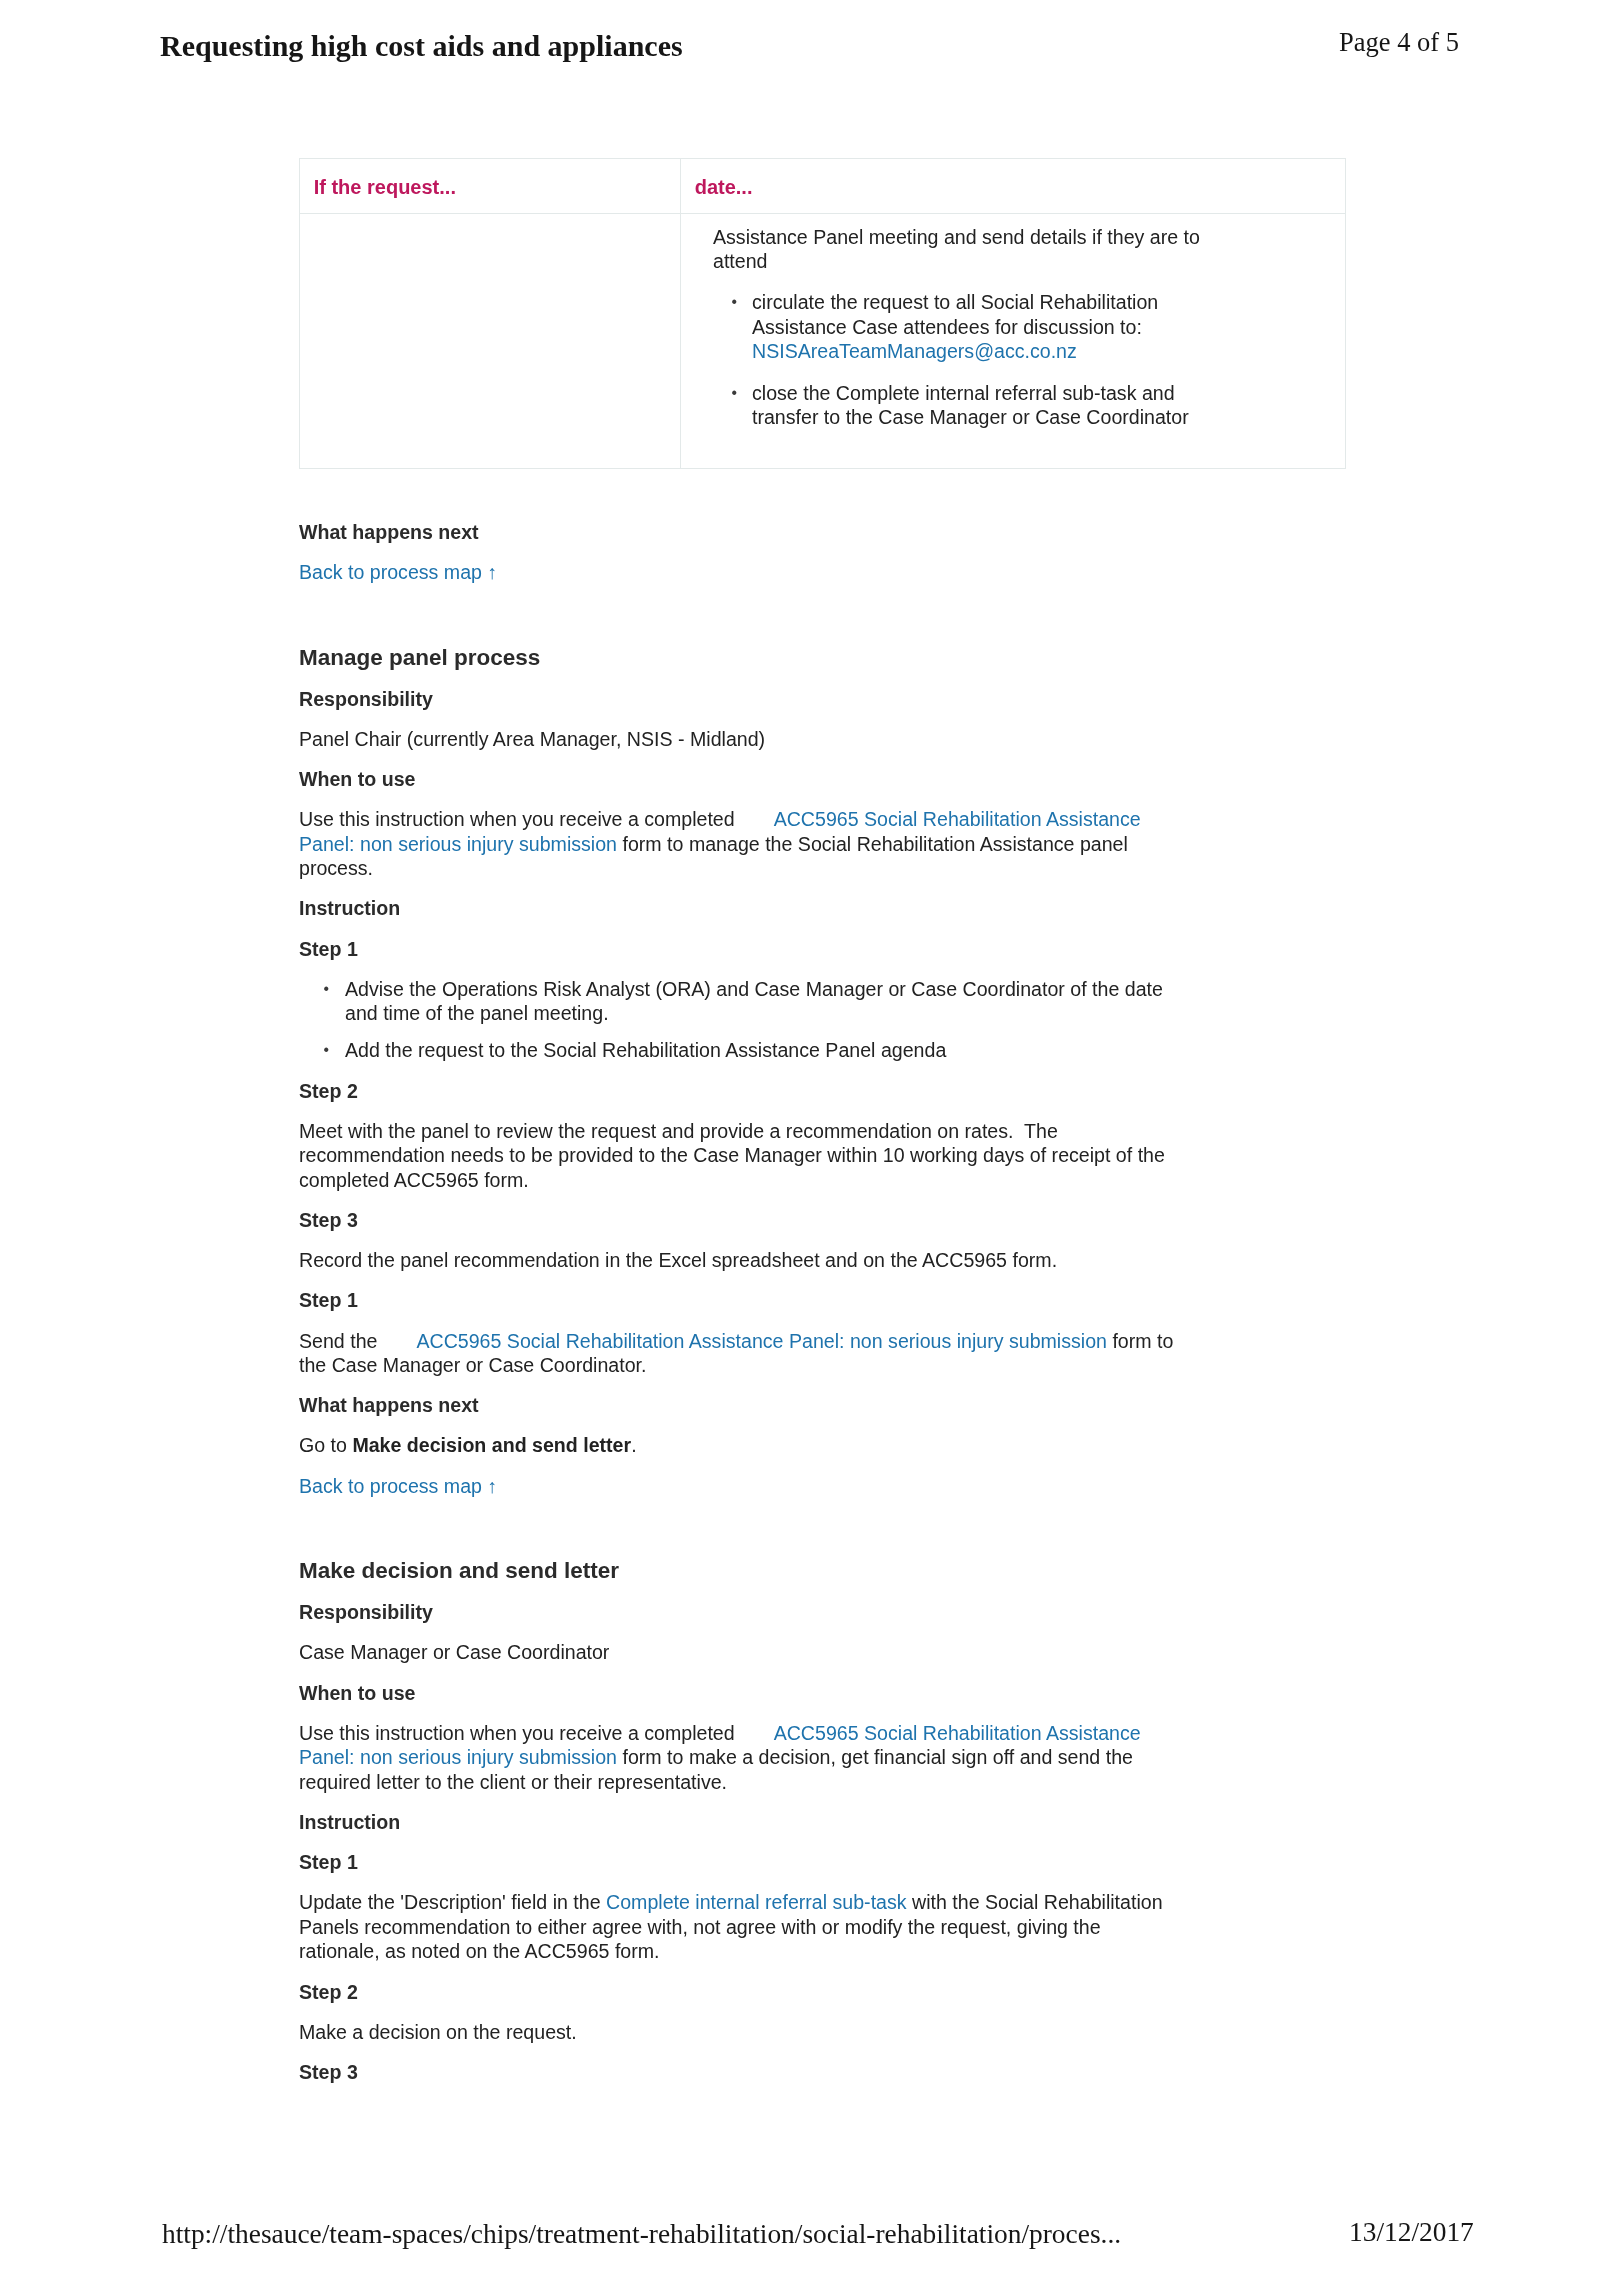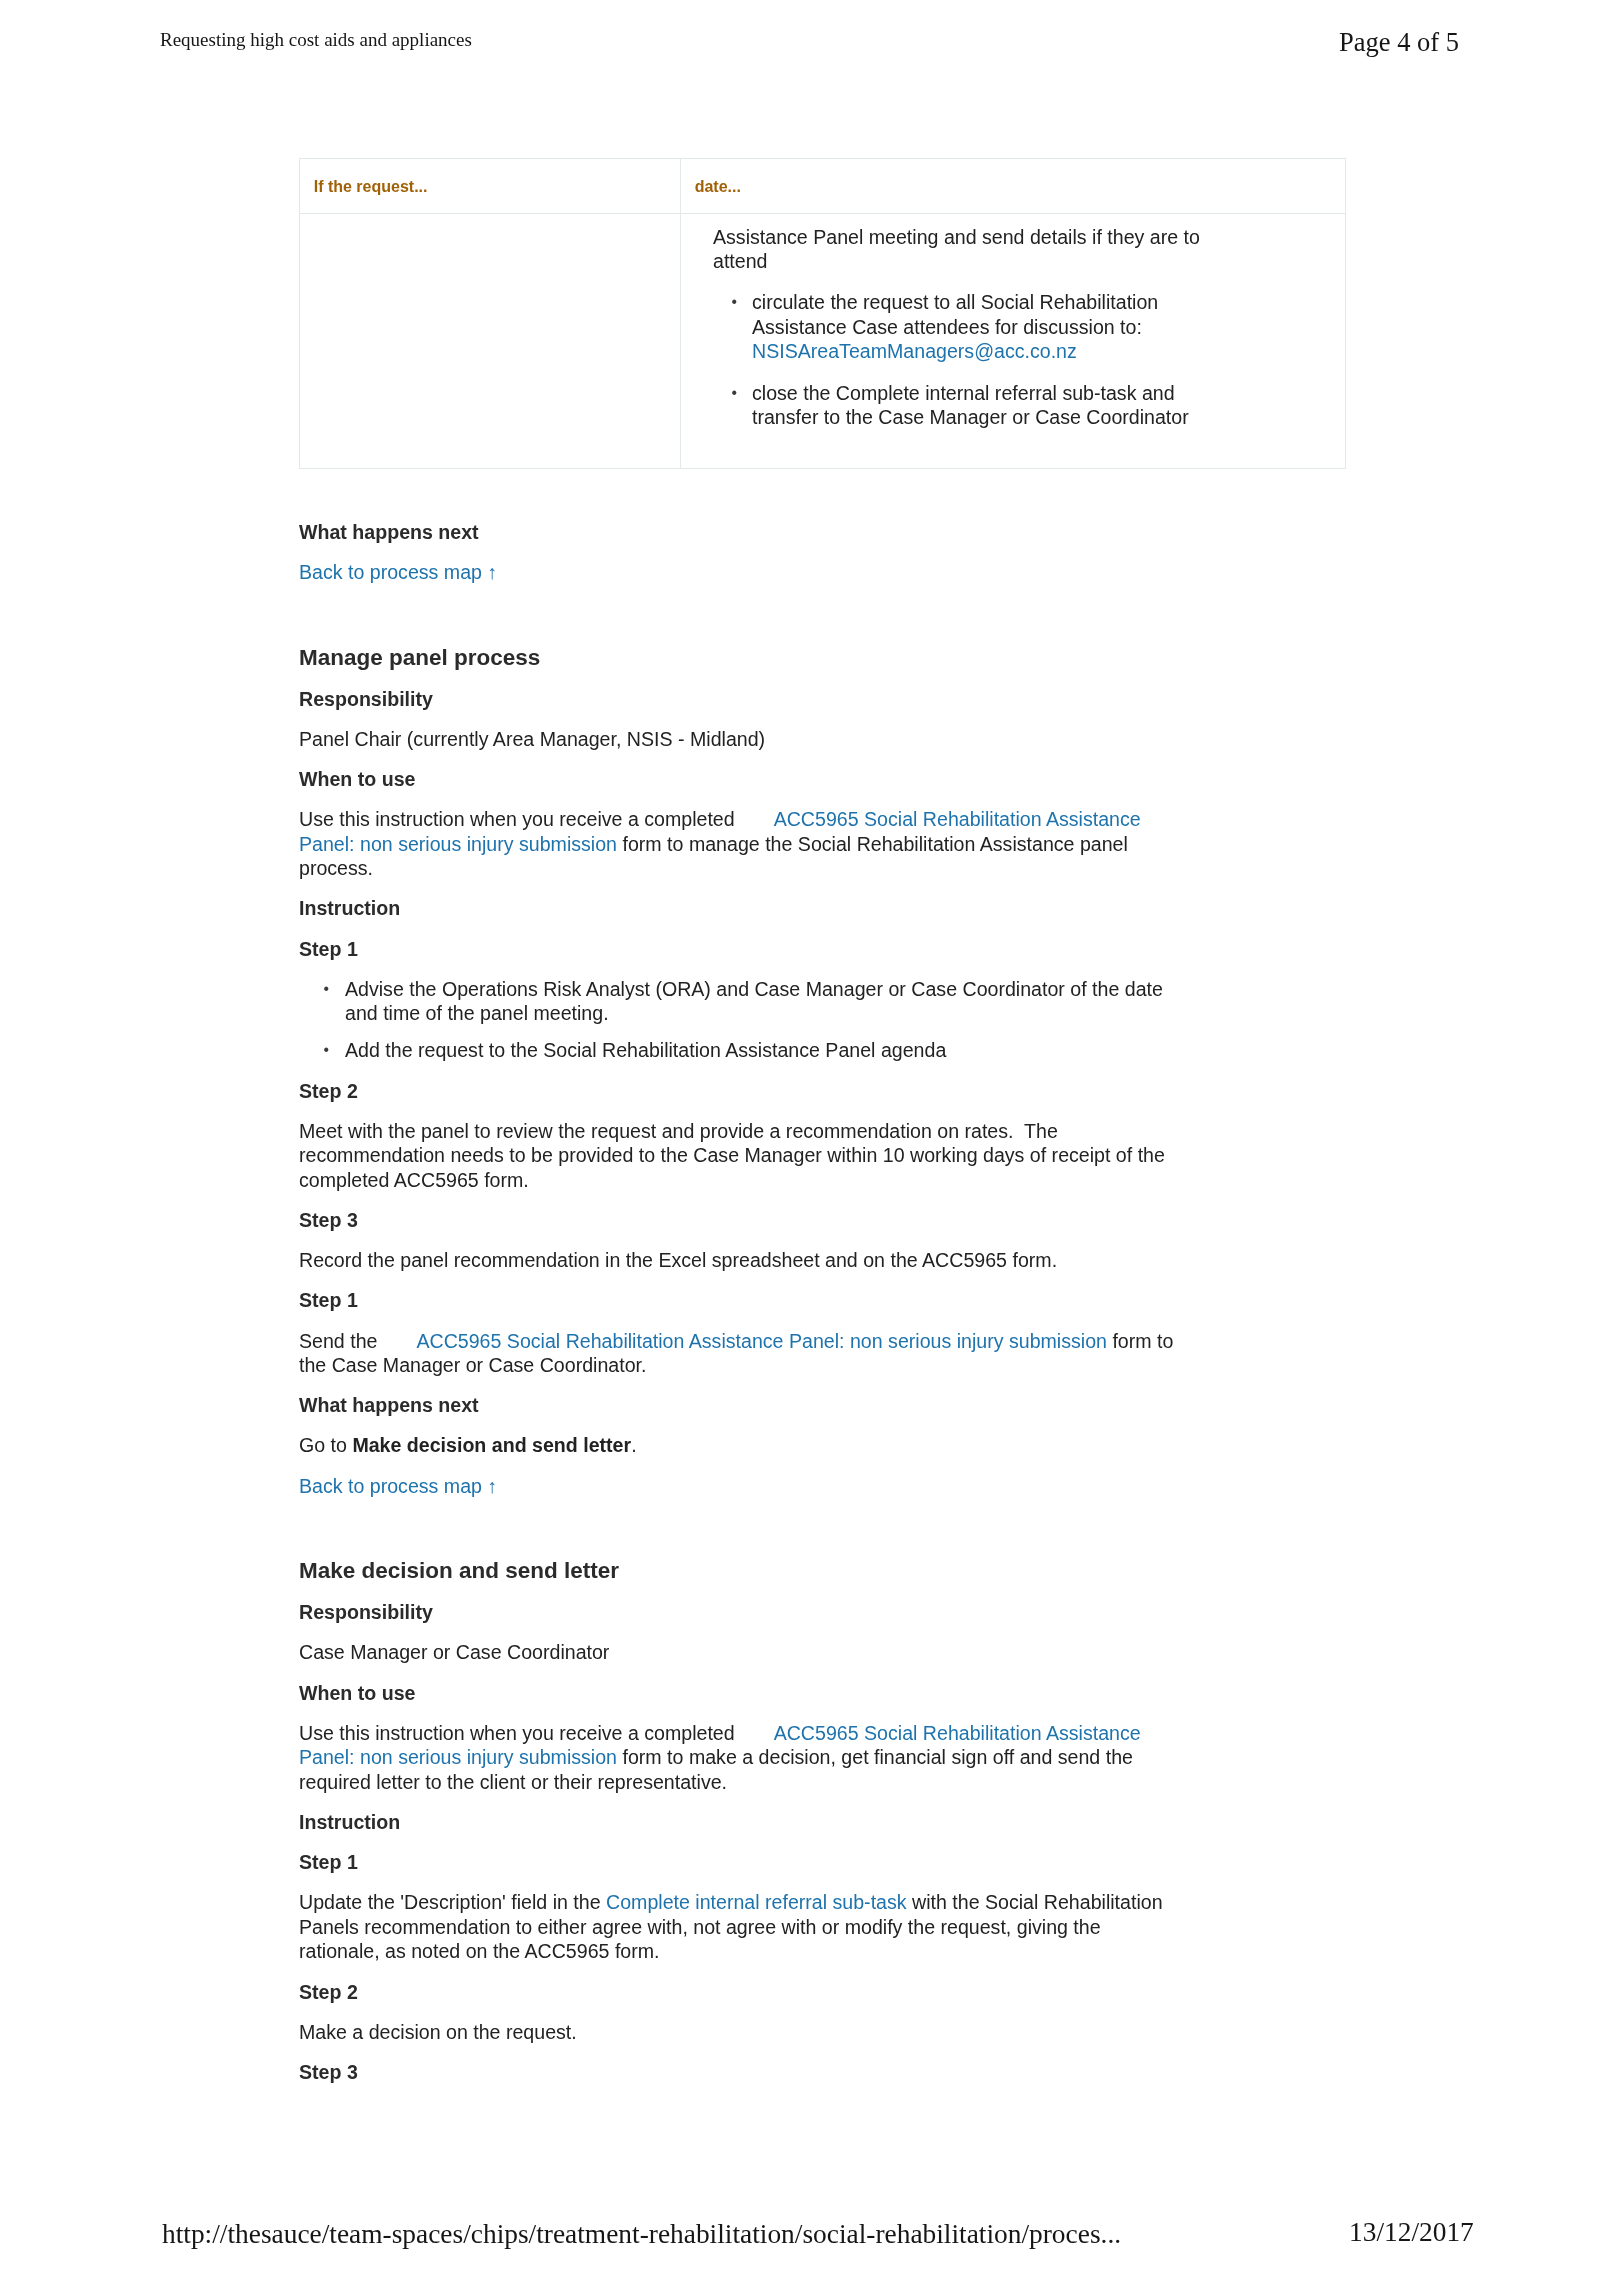--- a/index.html
+++ b/index.html
@@ -4,21 +4,21 @@
 <style>
   :root { --link:#1e73ad; --text:#222; }
   html,body{margin:0;padding:0;background:#9a9a9a;}
   .page{
     position:relative; width:1620px; height:2292px; background:#ffffff;
     font-family:"Liberation Sans", sans-serif; color:var(--text);
     overflow:hidden; margin:0 auto;
   }
   
   .hdr-title{position:absolute; left:160px; top:29px;
-    font-family:"Liberation Serif", serif; font-size:19px; color:#161616;}
+    font-family:"Liberation Serif", serif; font-size:30px; color:#161616;font-weight:bold;}
   .hdr-page{position:absolute; left:1339px; top:26.5px;
     font-family:"Liberation Serif", serif; font-size:26.5px; color:#161616;}
   .ftr-url{position:absolute; left:162px; top:2219px;
     font-family:"Liberation Serif", serif; font-size:27.4px; color:#161616;}
   .ftr-date{position:absolute; left:1349px; top:2217px;
     font-family:"Liberation Serif", serif; font-size:27.4px; color:#161616;}
 
   
   .content{position:absolute; left:299px; top:158px; width:1068px;
     font-size:19.6px; line-height:24.5px;}
@@ -26,21 +26,21 @@
   p{margin:0 0 15.7px 0;}
   h2{font-size:22.5px; line-height:27.4px; font-weight:bold; color:#2b2b2b; margin:59px 0 15.7px 0;}
   h3{font-size:19.6px; line-height:24.5px; font-weight:bold; color:#2b2b2b; margin:0 0 15.7px 0;}
   .b{font-weight:bold;}
   .link{color:var(--link); text-decoration:none; cursor:pointer;}
   .gap{margin-left:39px;}
 
   
   table.doc{border-collapse:collapse; width:1047px; margin:0 0 51px 0; table-layout:fixed;}
   table.doc th, table.doc td{border:1px solid #e3e9e9; vertical-align:top;}
-  table.doc th{font-size:16px; font-weight:bold; color:#a16207; text-align:left;
+  table.doc th{font-size:20px; font-weight:bold; color:#be185d; text-align:left;
     padding:15.7px 13.7px 13.7px 13.7px;}
   td.then-cell{padding:10.8px 0 21.6px 0;}
   .cont{margin-left:32px; margin-bottom:16.7px; white-space:nowrap;}
   ul.tbl{list-style:none; margin:14px; padding:0 0 0 57px;}
   ul.tbl li{position:relative; margin-bottom:16.7px; white-space:nowrap;}
   ul.tbl li::before{content:"\2022"; position:absolute; left:-20.6px; top:0; color:#3a3a3a; font-size:15.7px;}
 
   
   ul.main{list-style:none; margin:0 0 15.7px 0; padding:0 0 0 46px;}
   ul.main li{position:relative; margin-bottom:12.7px; white-space:nowrap;}

